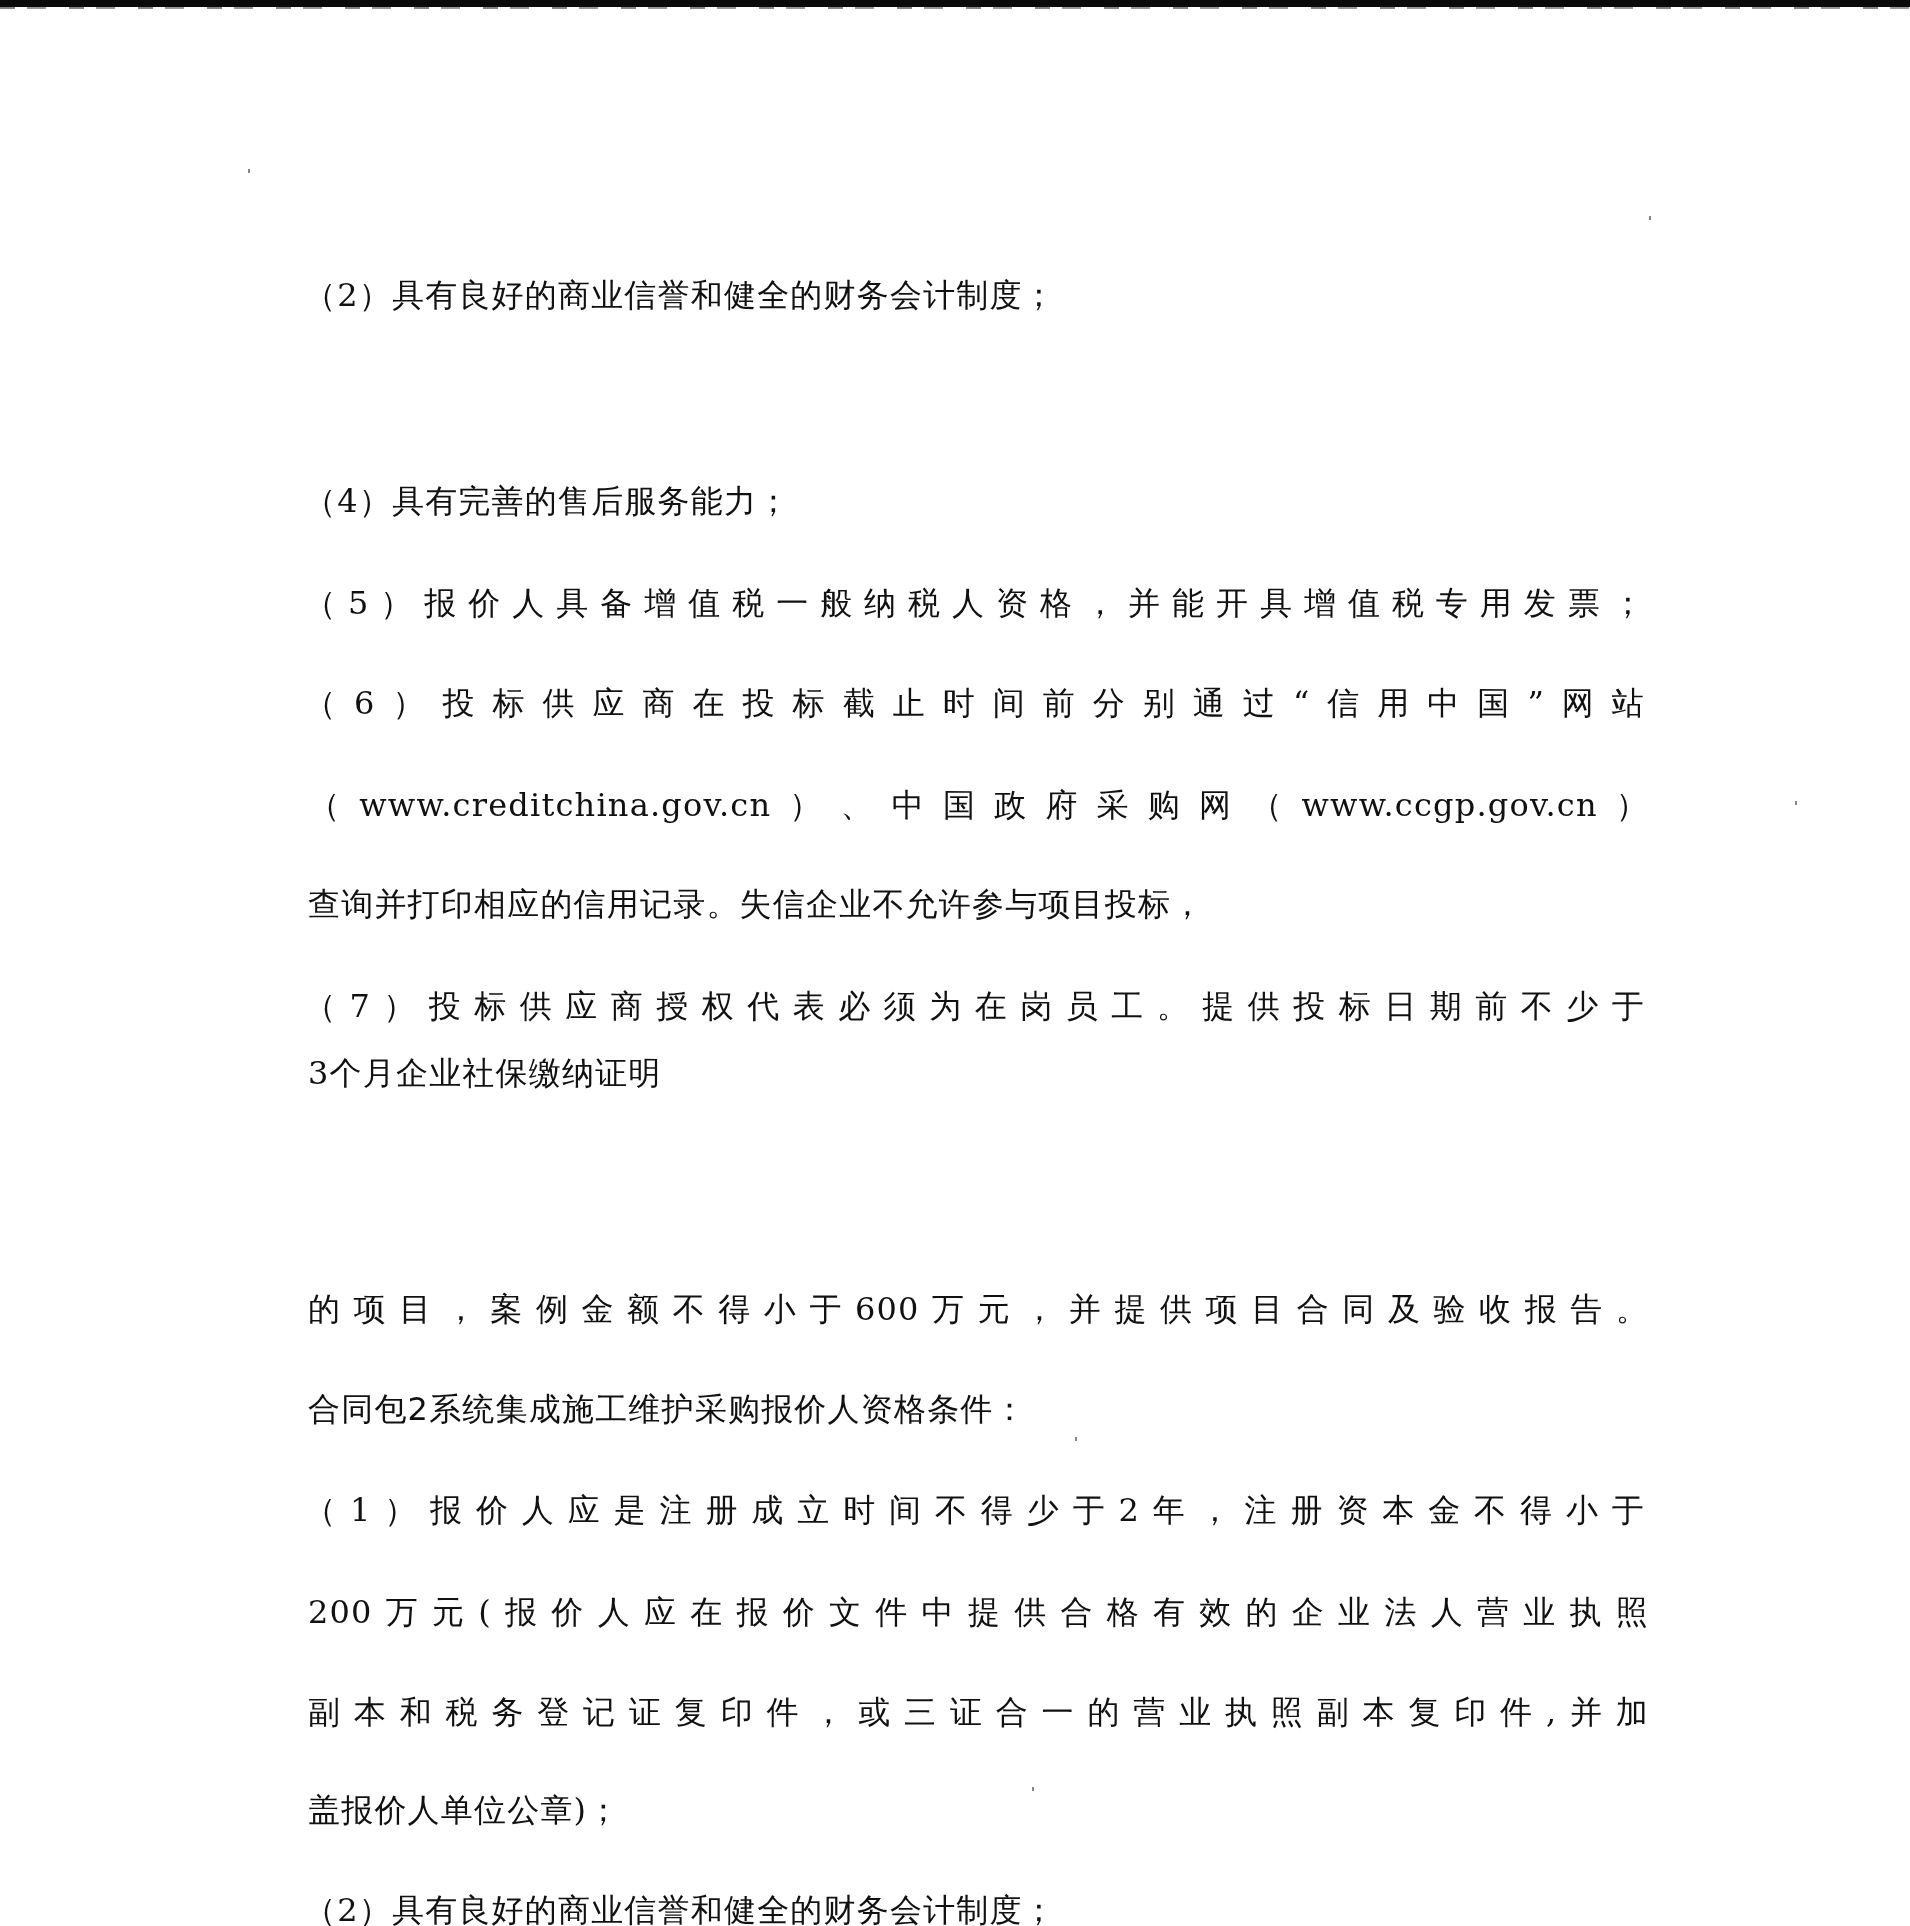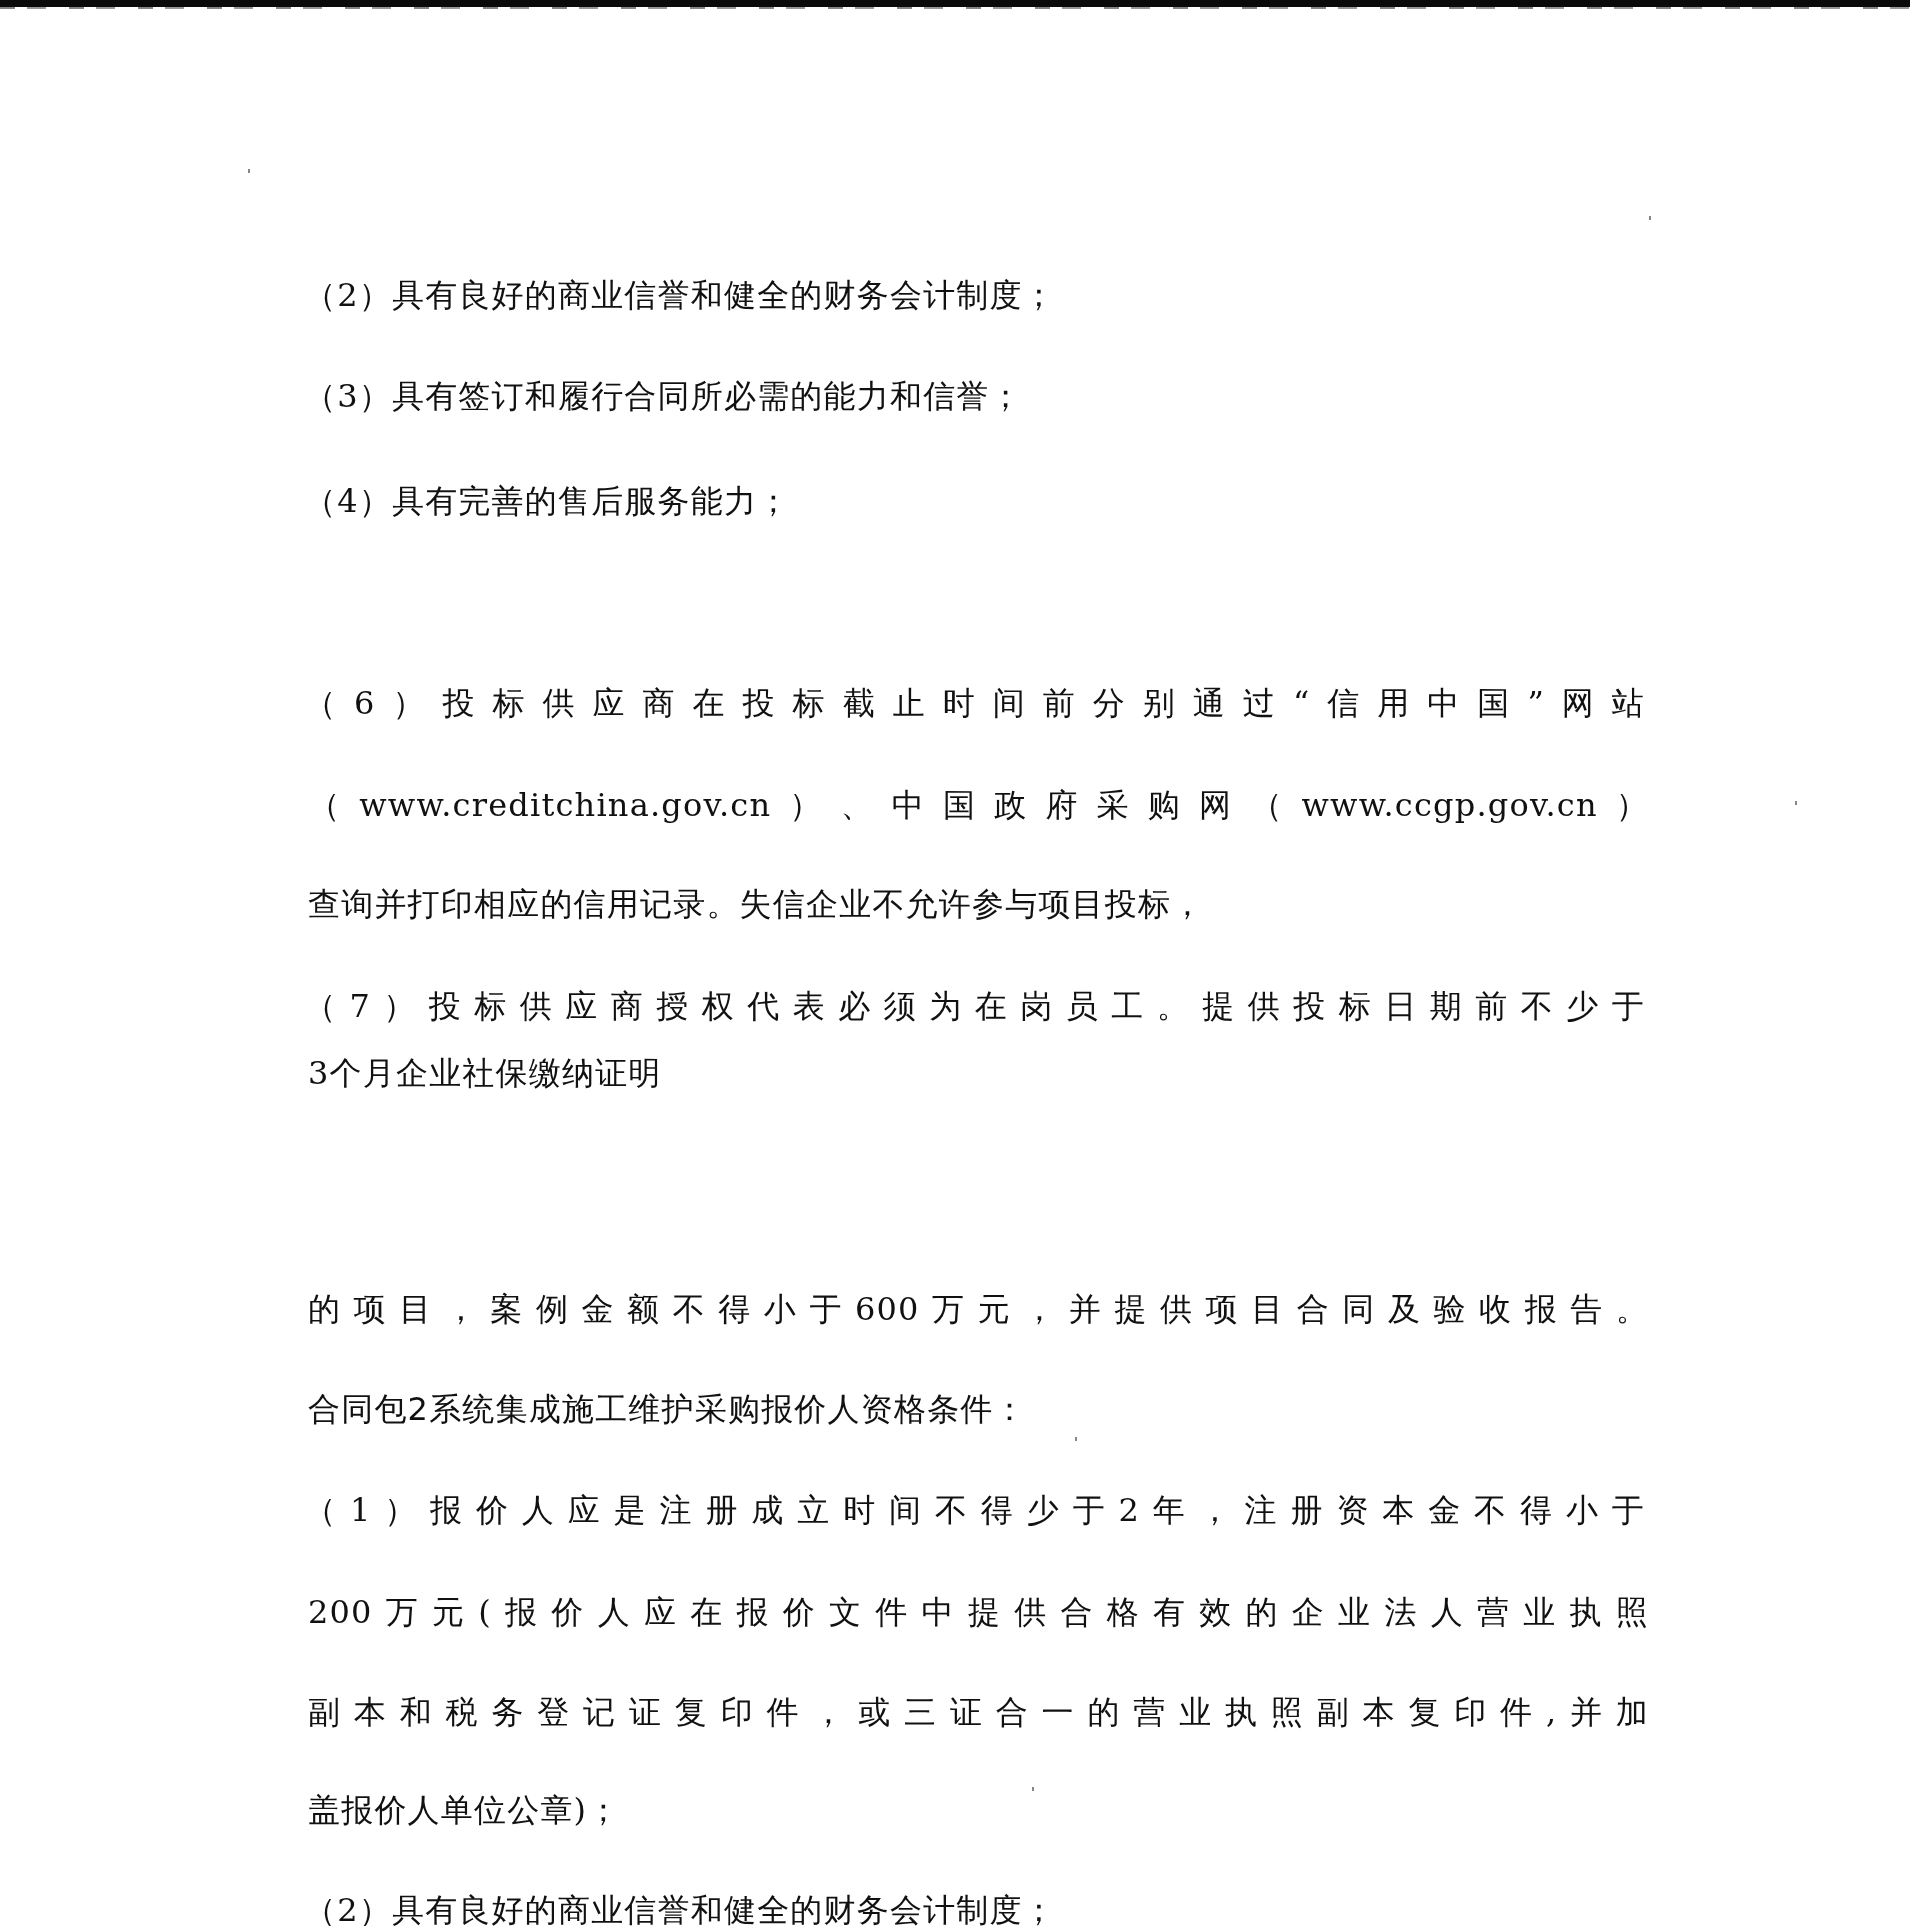--- a/index.html
+++ b/index.html
@@ -66,22 +66,22 @@
   }
 </style>
 </head>
 <body>
 
 <div class="scan-border-top"></div>
 <div class="scan-border-top-fringe"></div>
 
 <div class="page">
   <div class="line" style="top:252px">（2）具有良好的商业信誉和健全的财务会计制度；</div>
-  <div class="line" style="top:353px">（3）具有签订和履行合同所必需的能力和信誉；</div>
   <div class="line" style="top:458px">（4）具有完善的售后服务能力；</div>
+  <div class="line justify" style="top:560px">（5）报价人具备增值税一般纳税人资格，并能开具增值税专用发票；</div>
   <div class="line justify" style="top:660px">（6）投标供应商在投标截止时间前分别通过“信用中国”网站</div>
   <div class="line cont" style="top:861px">查询并打印相应的信用记录。失信企业不允许参与项目投标，</div>
   <div class="line cont justify" style="top:762px">（www.creditchina.gov.cn）、中国政府采购网（www.ccgp.gov.cn）</div>
   <div class="line justify" style="top:963px">（7）投标供应商授权代表必须为在岗员工。提供投标日期前不少于</div>
   <div class="line cont" style="top:1030px">3个月企业社保缴纳证明</div>
   <div class="line cont justify" style="top:1266px">的项目，案例金额不得小于600万元，并提供项目合同及验收报告。</div>
   <div class="line heading" style="top:1366px">合同包2系统集成施工维护采购报价人资格条件：</div>
   <div class="line justify" style="top:1467px">（1）报价人应是注册成立时间不得少于2年，注册资本金不得小于</div>
   <div class="line cont justify" style="top:1569px">200万元(报价人应在报价文件中提供合格有效的企业法人营业执照</div>
   <div class="line cont justify" style="top:1669px">副本和税务登记证复印件，或三证合一的营业执照副本复印件,并加</div>

